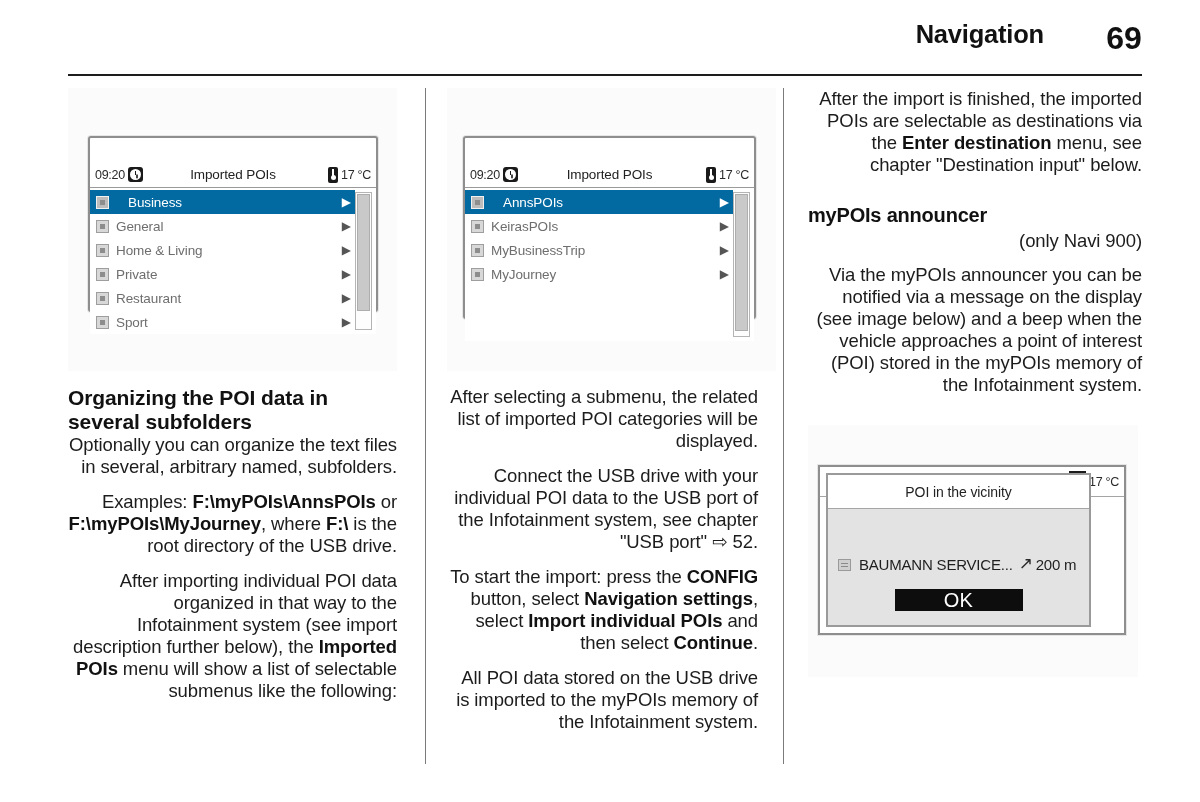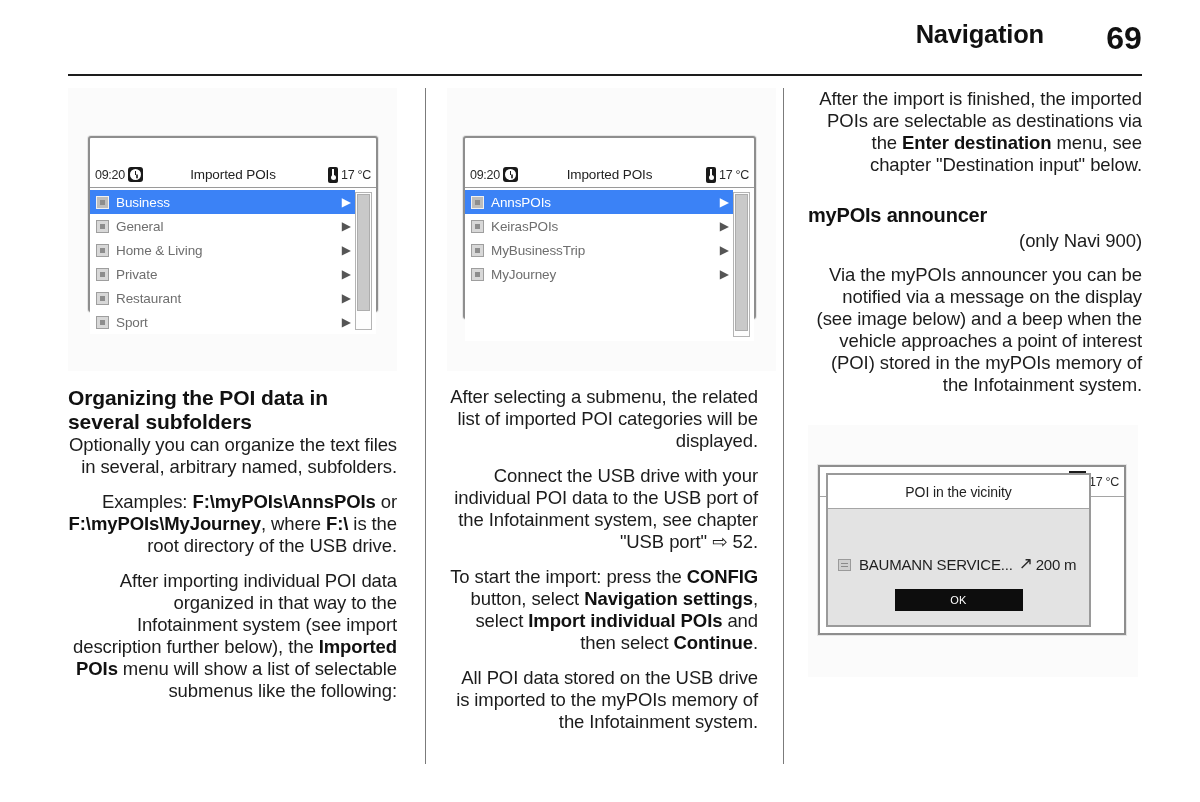--- a/index.html
+++ b/index.html
@@ -227,22 +227,23 @@
     height: 24px;
     display: flex;
     align-items: center;
     padding: 0 4px 0 6px;
     box-sizing: border-box;
     color: #6e6e6e;
     font-size: 13.5px;
     letter-spacing: -0.1px;
   }
   .row.selected {
-    background: #3b82f6;
+    background: #0369a1;
     color: #ffffff;
+    gap: 12px;
   }
   .row-icon {
     width: 13px;
     height: 13px;
     flex: 0 0 auto;
     margin-right: 7px;
     background: #d8d8d8;
     border: 1px solid #9e9e9e;
     box-sizing: border-box;
     position: relative;
@@ -396,21 +397,21 @@
   .poi-dist { flex: 0 0 auto; }
   .ok-button {
     position: absolute;
     left: 50%;
     transform: translateX(-50%);
     bottom: 14px;
     width: 128px;
     height: 22px;
     background: #0d0d0d;
     color: #ffffff;
-    font-size: 11px;
+    font-size: 20px;
     display: flex;
     align-items: center;
     justify-content: center;
     letter-spacing: 0.2px;
   }
   .disp3-temp {
     font-size: 12.5px;
     color: #2a2a2a;
     letter-spacing: -0.3px;
   }

